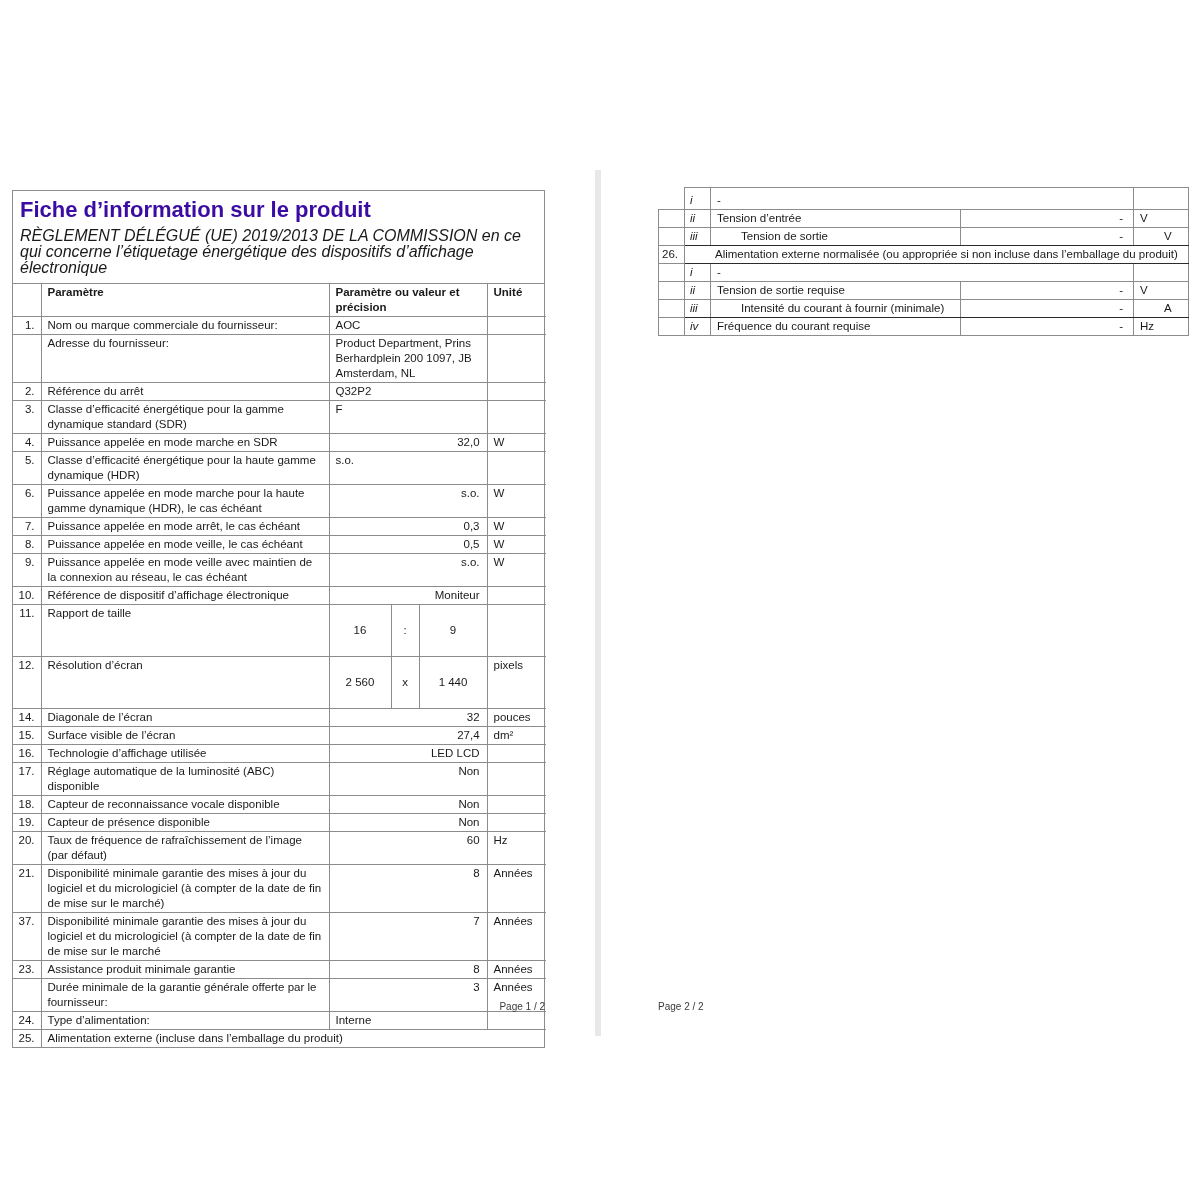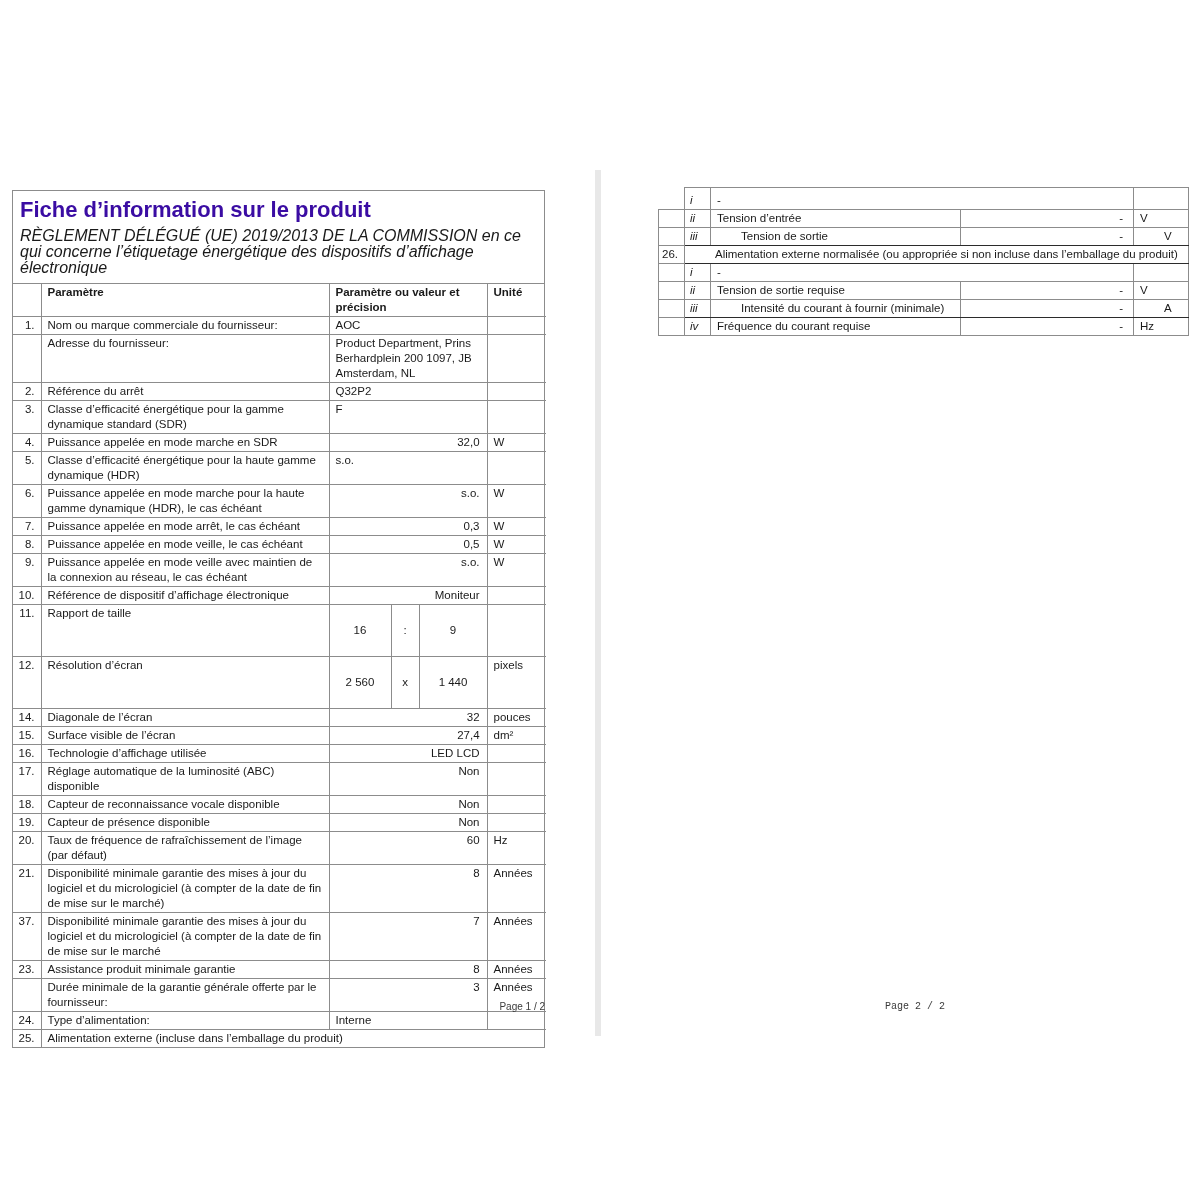--- a/index.html
+++ b/index.html
@@ -29,21 +29,21 @@
   .t2{position:absolute;left:658px;top:187px;width:530px;}
   .t2 td.sub{font-style:italic;padding-left:5px;text-align:left;}
   .t2 td.vr{padding-right:10px;}
   .t2 tr.rtall td{padding-top:5px;}
   td.db{border-bottom:1.5px solid var(--bd);padding-left:30px;}
   td.dl{border-left:1.5px solid var(--bd);}
   td.tt{border-top-color:transparent;border-left-color:transparent;}
 
   .pfoot{position:absolute;top:1001px;font-size:10px;line-height:12px;color:#3a3a3a;}
   .pf1{left:12px;width:533px;text-align:right;}
-  .pf2{left:658px;width:514px;text-align:center;font-family:Liberation Mono, monospace;}
+  .pf2{left:658px;width:514px;text-align:left;}
 </style>
 </head>
 <body>
 
 <div class="canvas" style="--b: #8C8C8C; --bd: #2B2B2B; --tc: #3A0CA3;">
   <div class="gutter"></div>
 
   <section class="page1">
     <header class="titleblock">
       <h1 class="doc-title">Fiche d’information sur le produit</h1>

